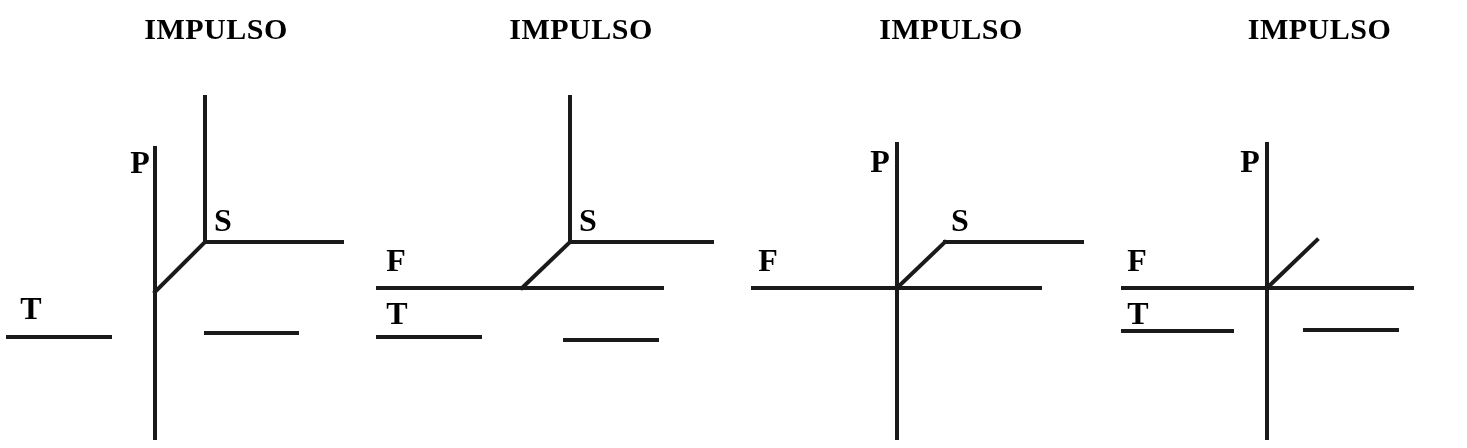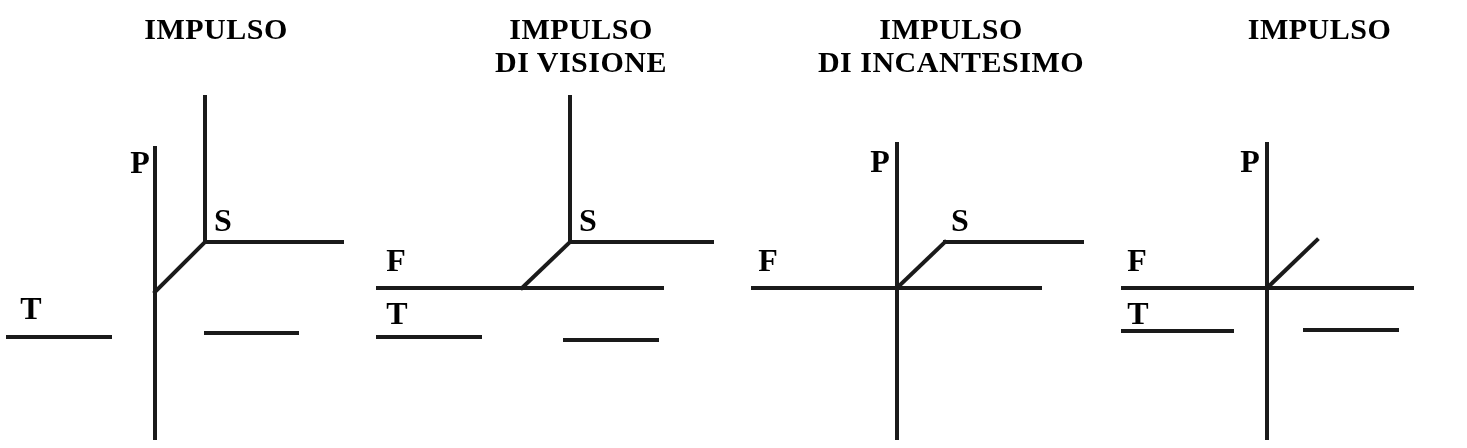--- a/index.html
+++ b/index.html
@@ -93,24 +93,22 @@
       <text x="1137" y="271" class="letter" fill="#000000">F</text>
       <text x="1138" y="324" class="letter" fill="#000000">T</text>
     </svg>
 
   <div class="titles">
     <div class="title">
       <div>IMPULSO</div>
     </div>
     <div class="title">
       <div>IMPULSO</div>
-      <div>DI VISIONE</div>
     </div>
     <div class="title">
       <div>IMPULSO</div>
-      <div>DI INCANTESIMO</div>
     </div>
     <div class="title">
       <div>IMPULSO</div>
     </div>
   </div>
 
 </div>
 
 </body></html>

